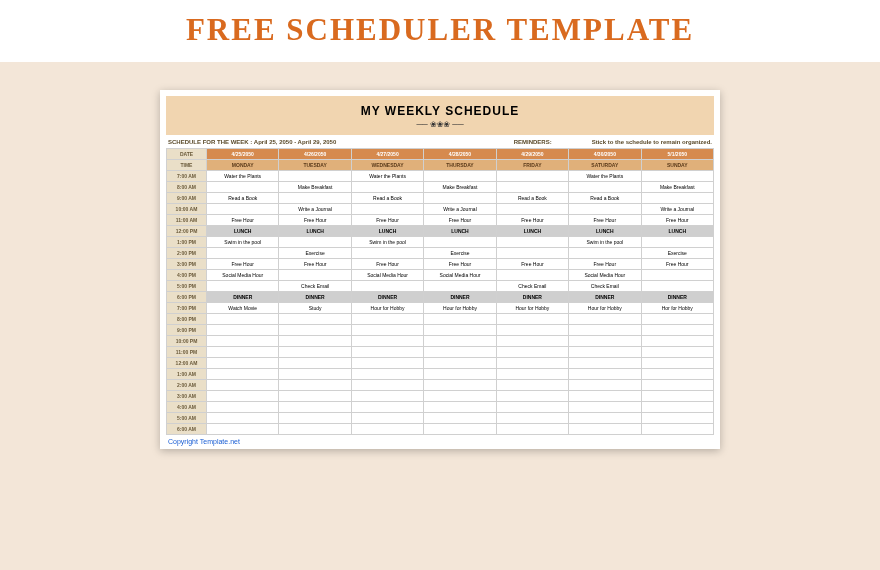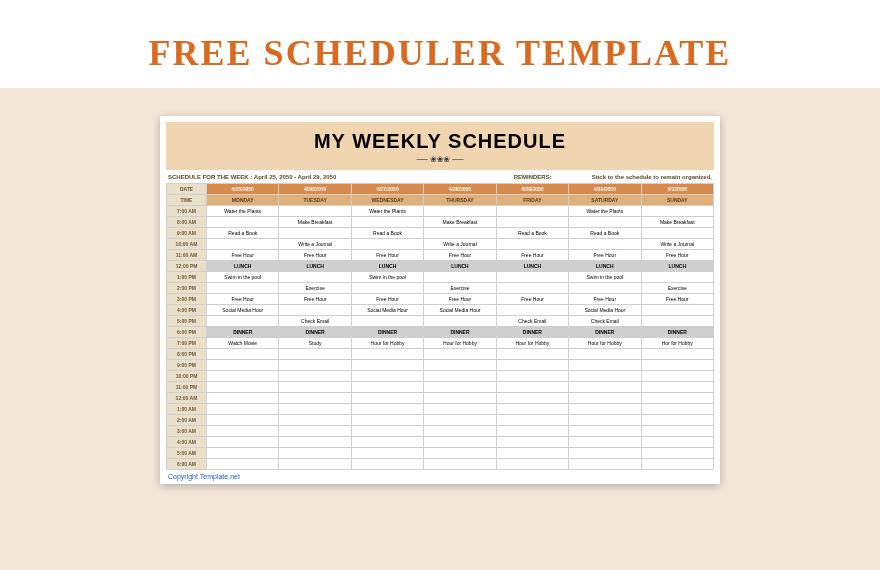--- a/index.html
+++ b/index.html
@@ -14,39 +14,38 @@
 }
 .banner {
   width: 100%;
   background: #fff;
   text-align: center;
   padding: 12px 0 14px;
 }
 .banner-title {
   color: #d96a1f;
   font-weight: bold;
-  font-size: 36px;
+  font-size: 31px;
   letter-spacing: 2px;
   font-family: Georgia, serif;
-  margin-top: 20px;
 }
 .sheet {
   background: #fff;
   width: 560px;
   margin-top: 28px;
   box-shadow: 0 2px 8px rgba(0,0,0,0.25);
   padding: 6px 6px 4px;
 }
 .sheet-header {
   background: #f1d5b0;
   text-align: center;
   padding: 8px 0 6px;
 }
 .sheet-title {
-  font-size: 20px;
+  font-size: 12px;
   font-weight: bold;
   letter-spacing: 1px;
 }
 .divider {
   margin-top: 2px;
   font-size: 8px;
   color: #333;
 }
 .subheader {
   display: flex;

